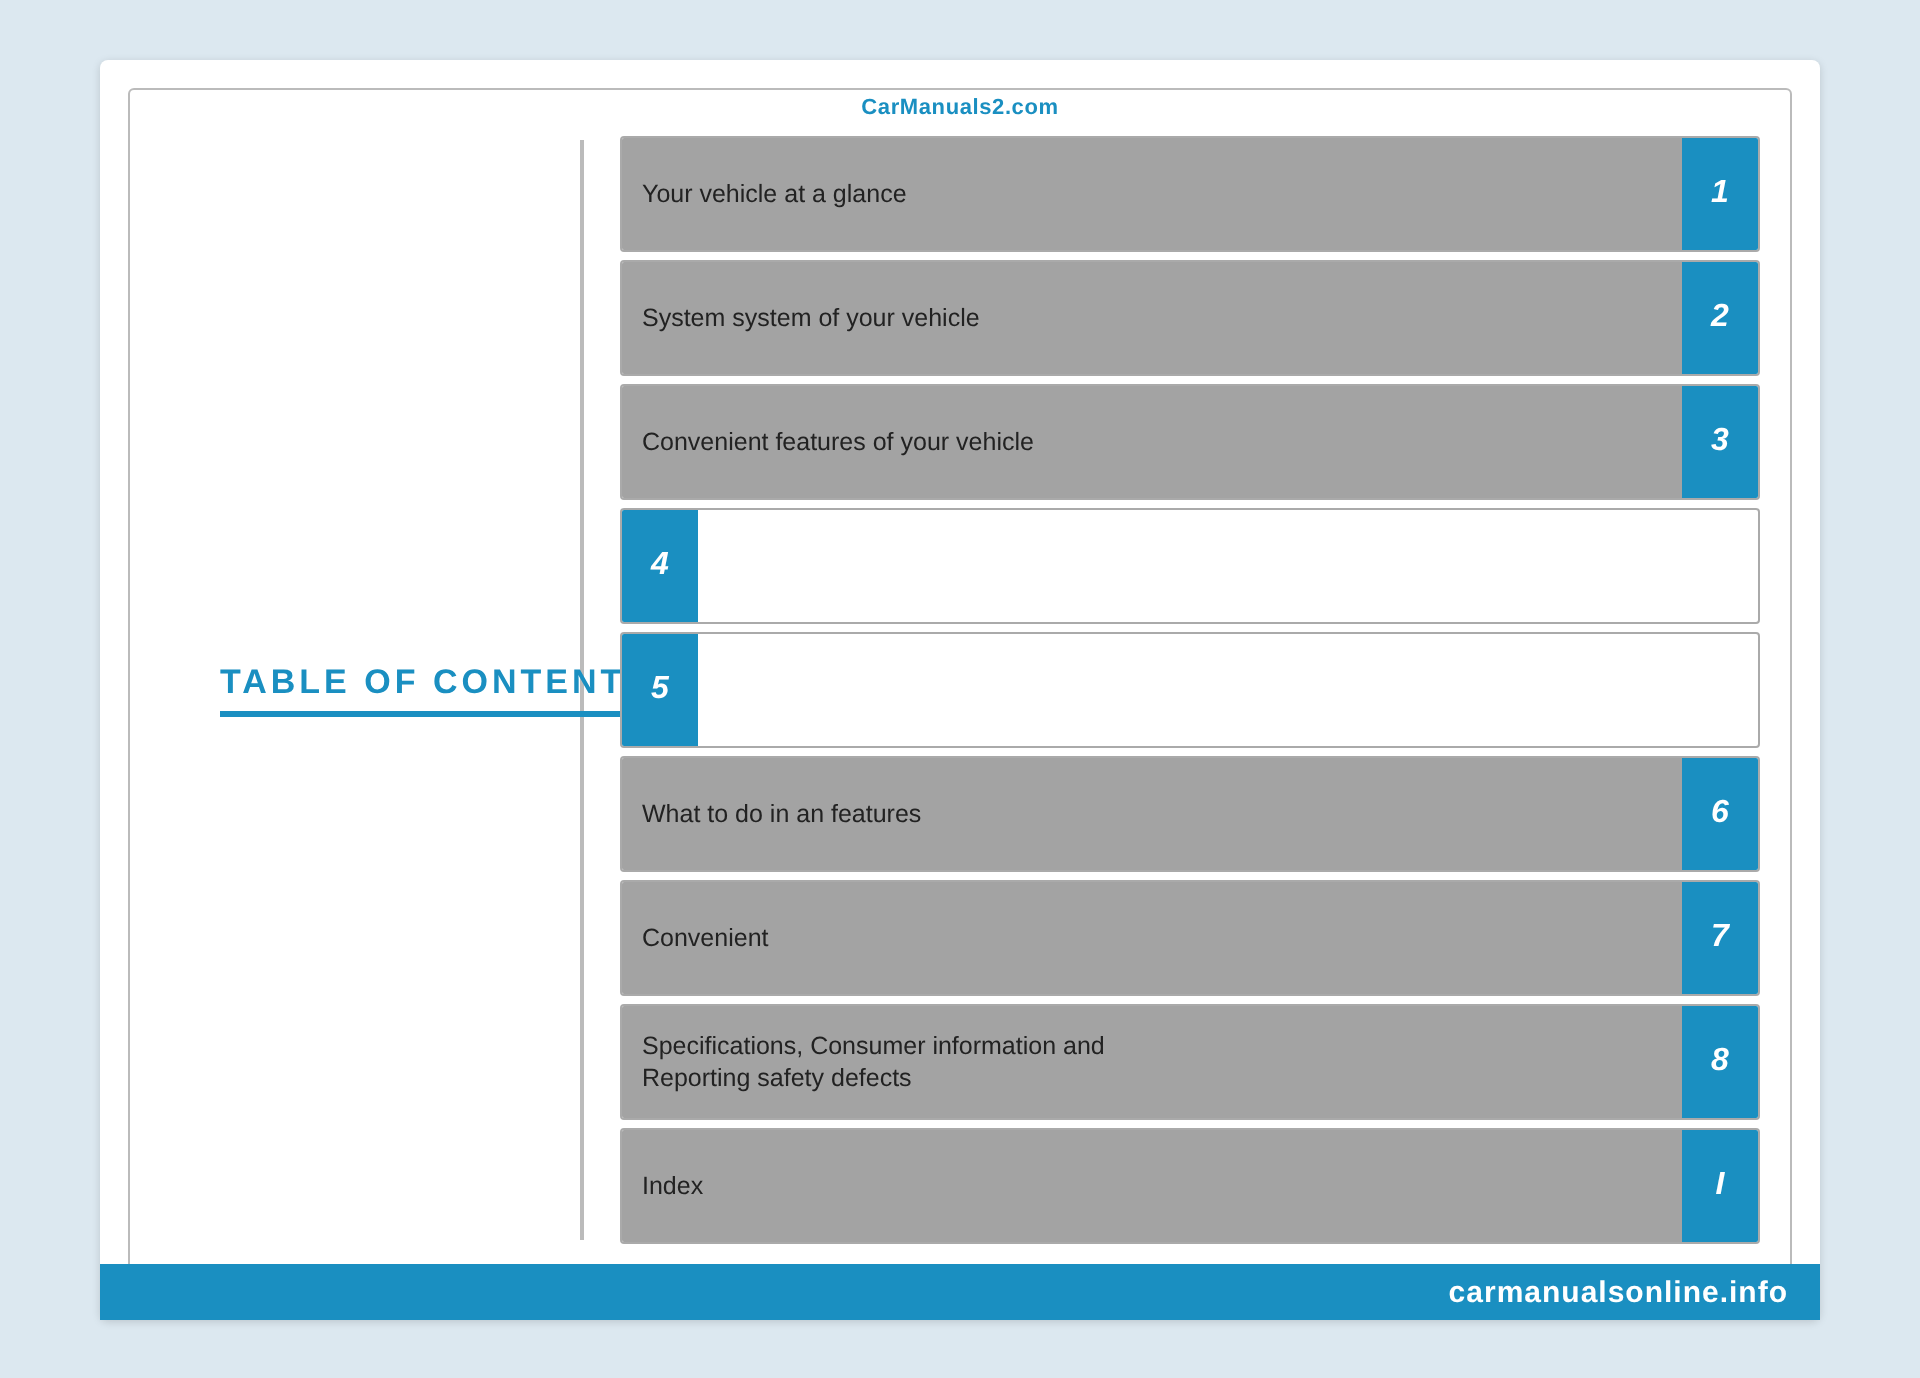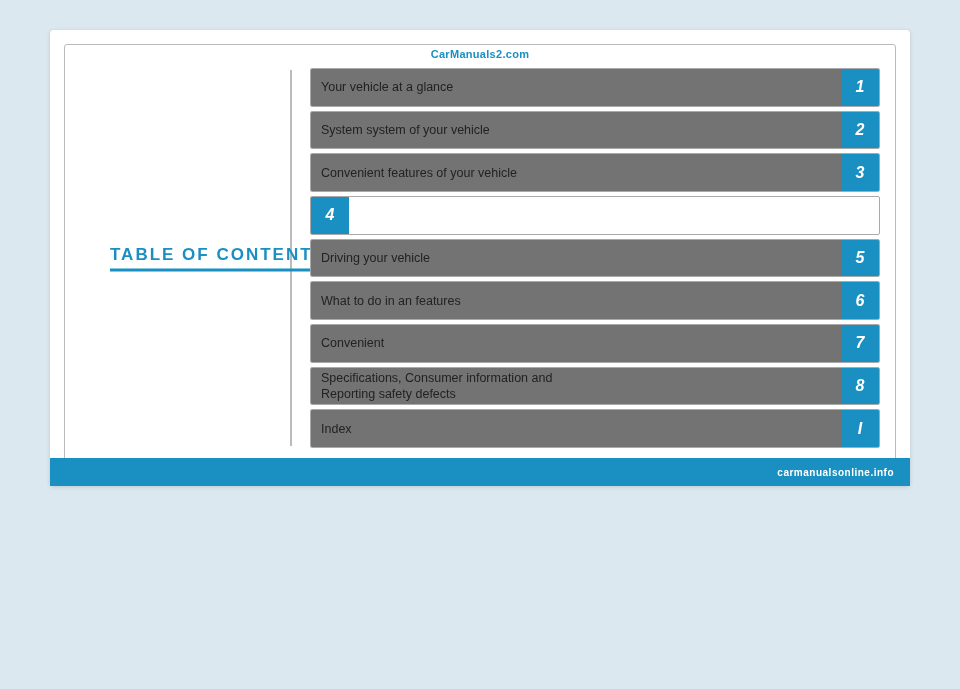--- a/index.html
+++ b/index.html
@@ -7,21 +7,21 @@
       width: 960px;
       height: 689px;
       background-color: #dce8f0;
       font-family: Arial, sans-serif;
       overflow: hidden;
       position: relative;
     }
 
     .page-container {
       width: 860px;
-      height: 456px;
+      height: 630px;
       background: #fff;
       position: absolute;
       top: 30px;
       left: 50px;
       border-radius: 4px;
       box-shadow: 0 1px 4px rgba(0,0,0,0.15);
     }
 
     .inner-border {
       position: absolute;
@@ -107,21 +107,21 @@
       min-height: 0;
     }
 
     .toc-item-text {
       flex: 1;
       display: flex;
       align-items: center;
       padding: 4px 10px;
       font-size: 12.5px;
       color: #222;
-      background: #737373;
+      background: #a3a3a3;
       line-height: 1.3;
     }
 
     .toc-item-number {
       width: 38px;
       min-width: 38px;
       background: #1a8fc1;
       color: #fff;
       display: flex;
       align-items: center;
@@ -147,21 +147,21 @@
       height: 28px;
       background: #1a8fc1;
       display: flex;
       align-items: center;
       justify-content: flex-end;
       padding-right: 16px;
     }
 
     .bottom-bar-text {
       color: #fff;
-      font-size: 10px;
+      font-size: 15px;
       letter-spacing: 0.5px;
       font-weight: bold;
     }
   </style>
 </head>
 <body>
 
 <div class="page-container">
   <div class="inner-border"></div>
 
@@ -183,21 +183,20 @@
         <div class="toc-item-number">2</div>
       </div>
       <div class="toc-item">
         <div class="toc-item-text">Convenient features of your vehicle</div>
         <div class="toc-item-number">3</div>
       </div>
       <div class="toc-item">
         <div class="toc-item-number">4</div>
       </div>
       <div class="toc-item">
-        <div class="toc-item-text">Driving your vehicle</div>
         <div class="toc-item-number">5</div>
       </div>
       <div class="toc-item">
         <div class="toc-item-text">What to do in an features</div>
         <div class="toc-item-number">6</div>
       </div>
       <div class="toc-item">
         <div class="toc-item-text">Convenient</div>
         <div class="toc-item-number">7</div>
       </div>

